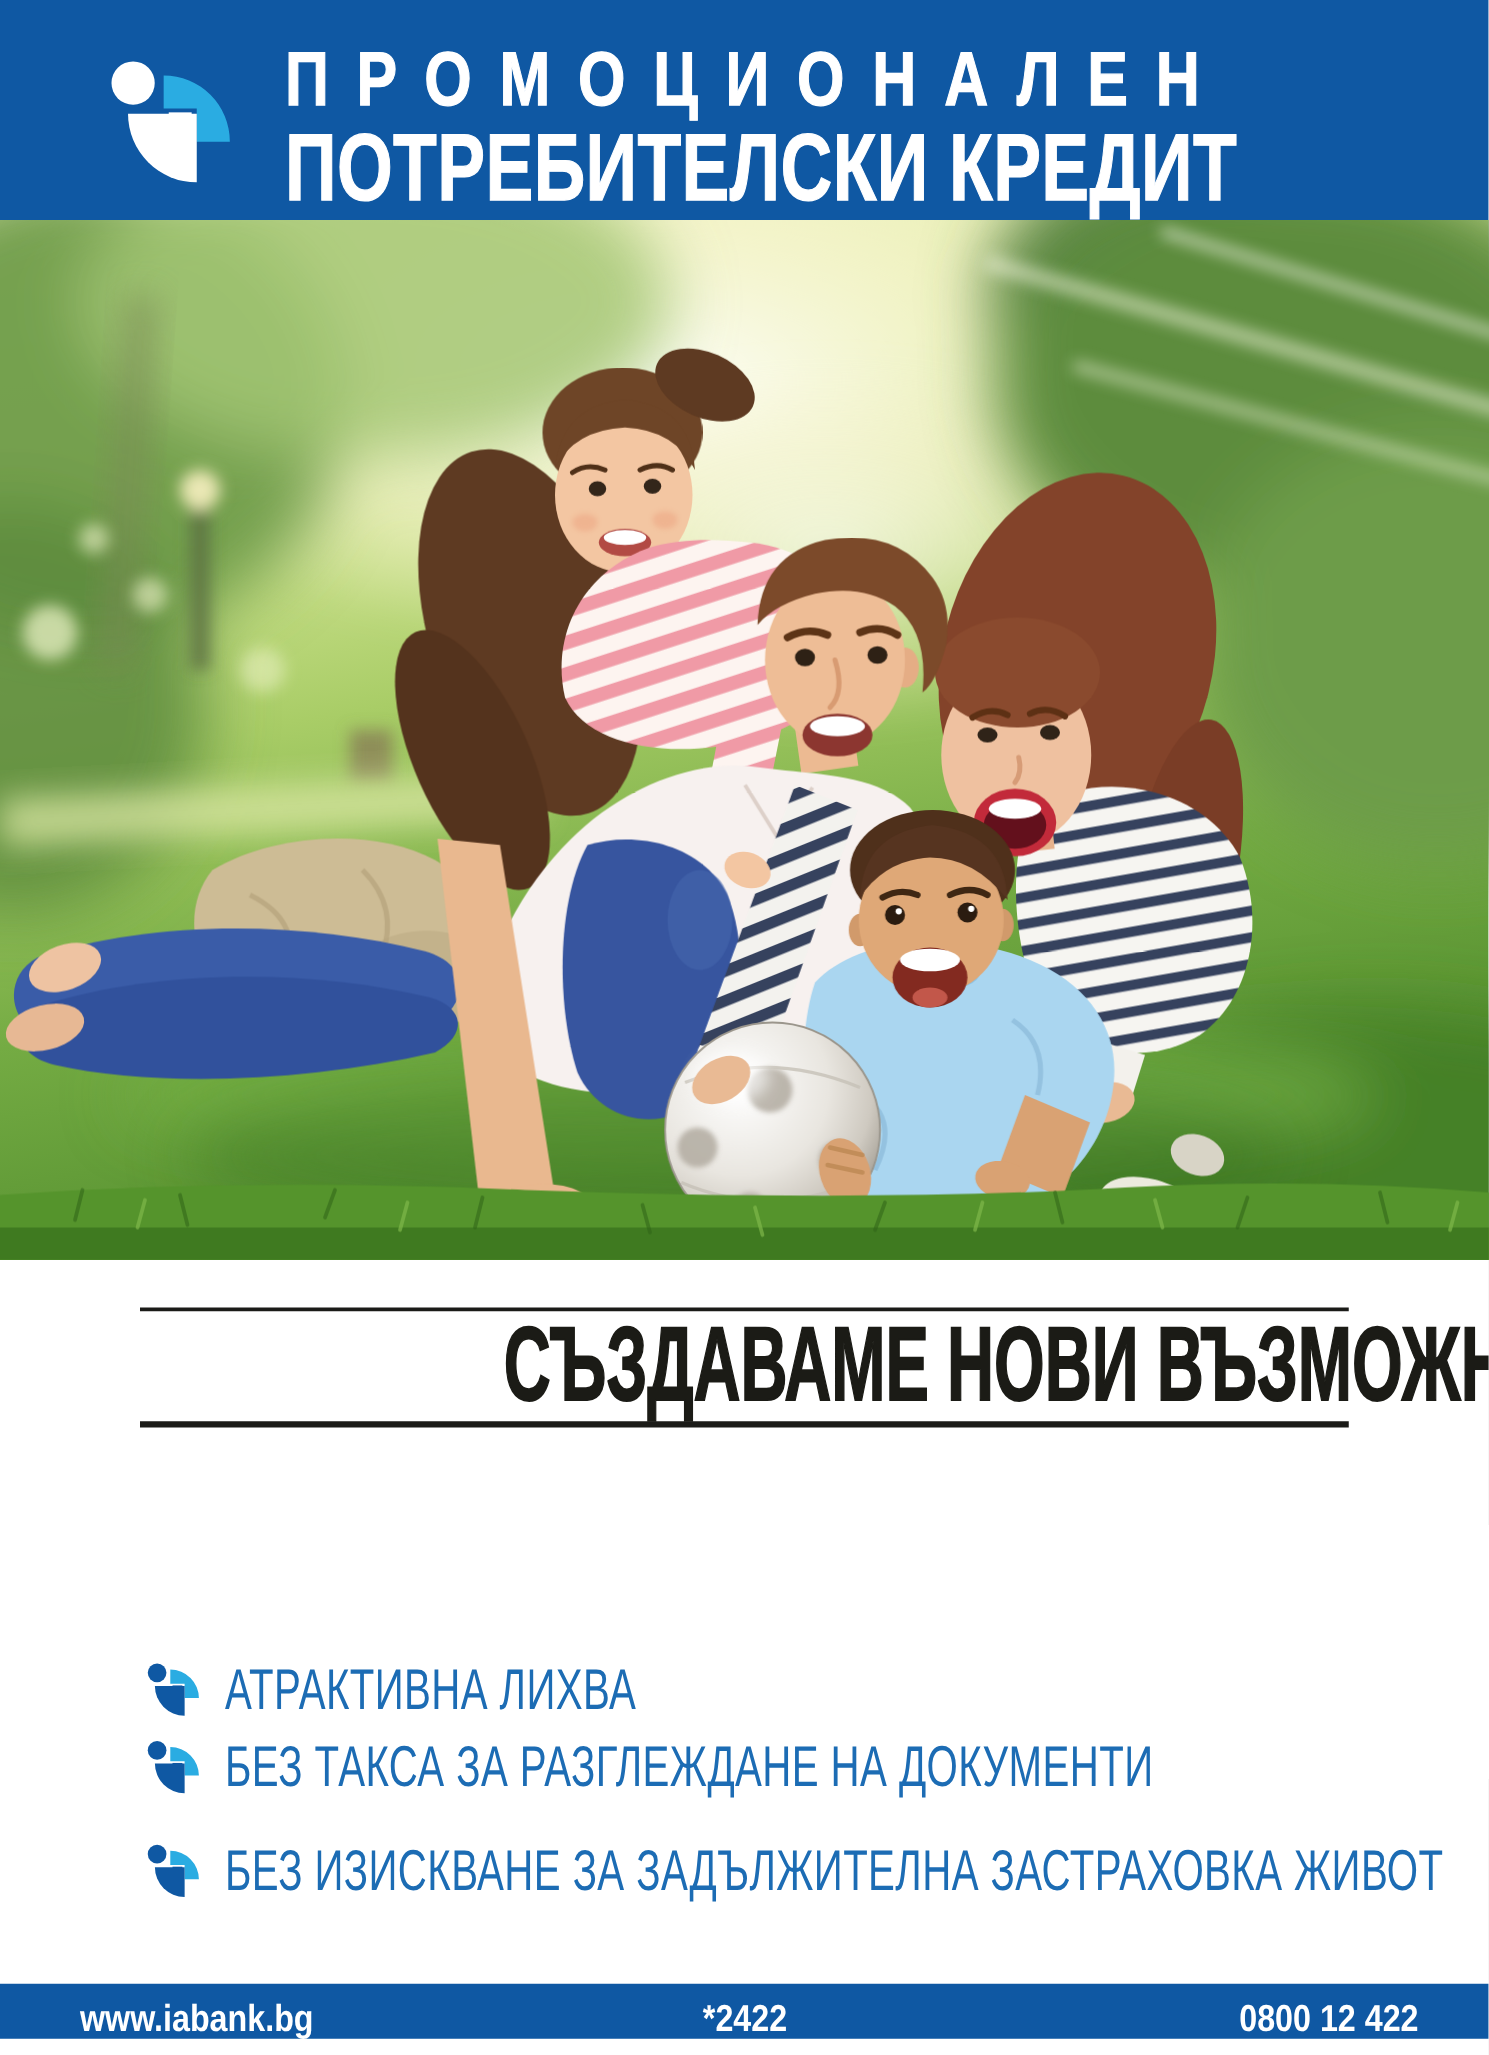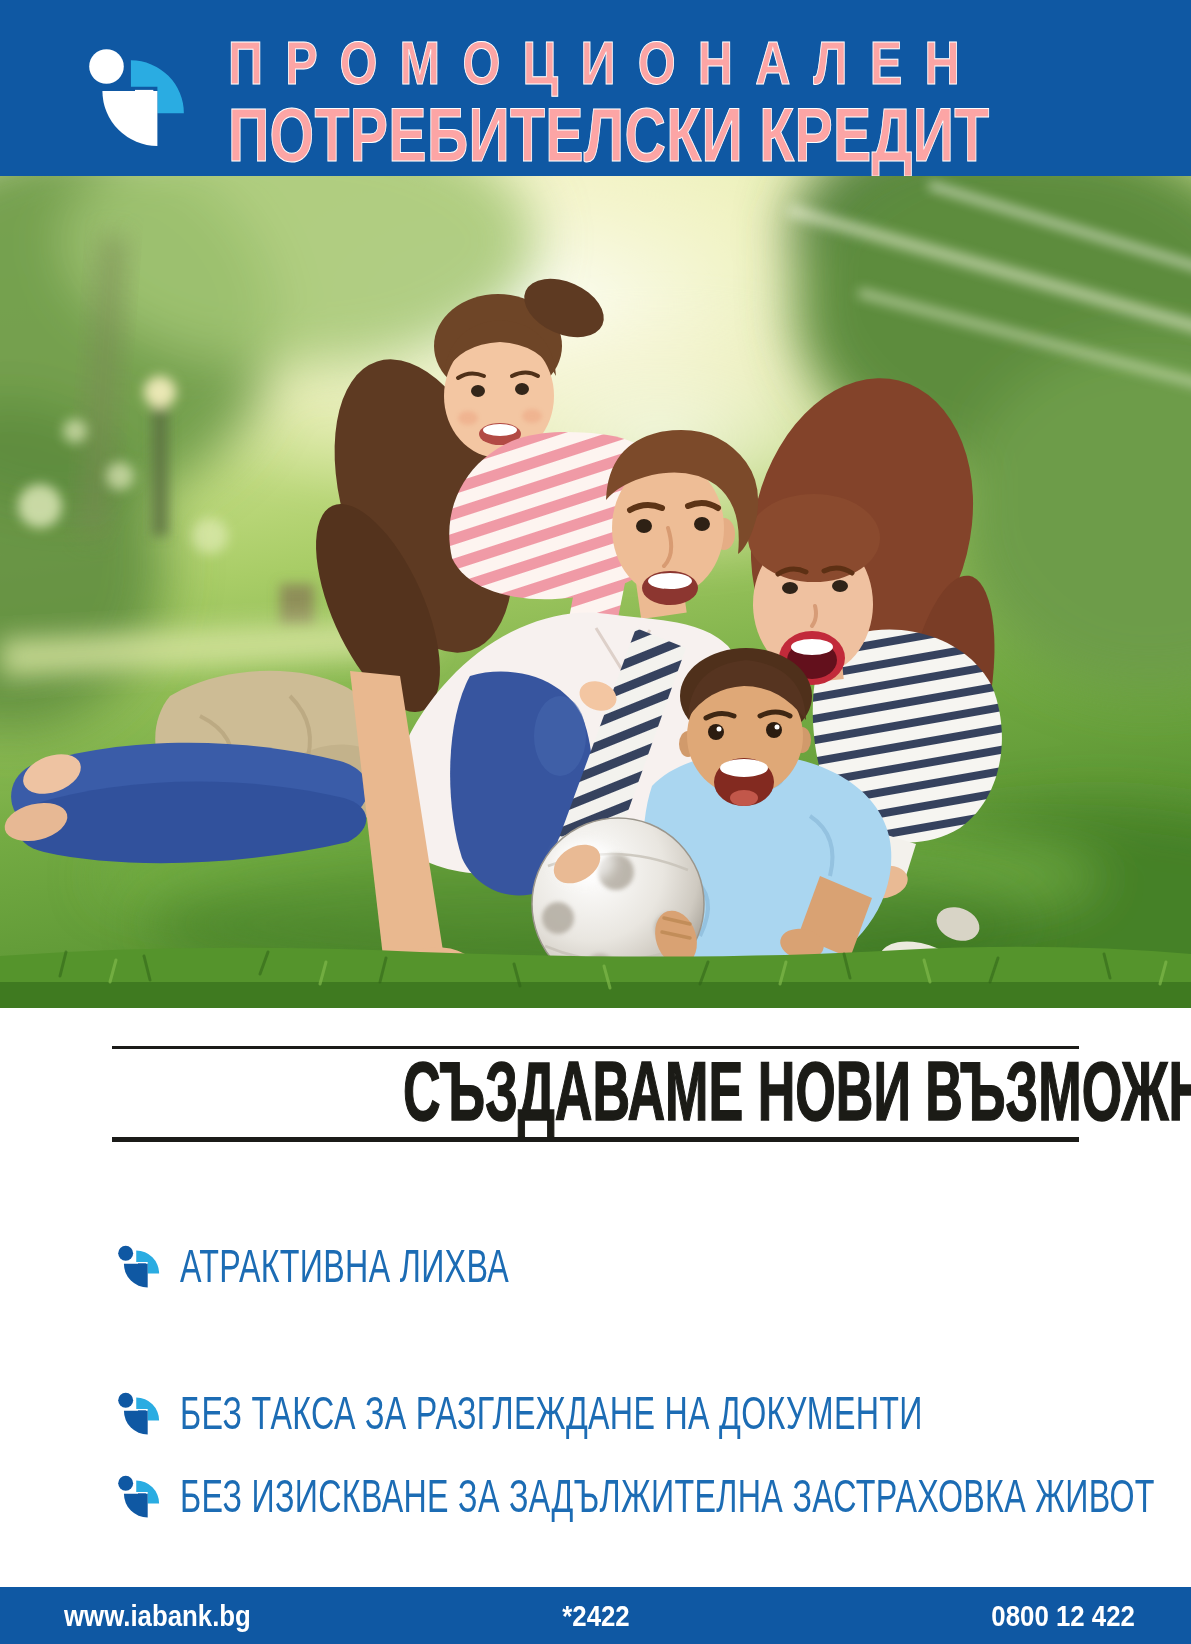--- a/index.html
+++ b/index.html
@@ -9,21 +9,21 @@
   }
   html,body{margin:0;padding:0;background:#e9e9e9;}
   .page{
     position:relative;width:1191px;height:1644px;margin:0 auto;
     background:#ffffff;overflow:hidden;
     font-family:"Liberation Sans","DejaVu Sans",sans-serif;
   }
   
   .header{position:absolute;top:0;left:0;width:1191px;height:176px;background:var(--brand-blue);}
   .header-logo{position:absolute;left:84px;top:40px;width:102px;height:112px;color:#ffffff;}
-  .header-titles{position:absolute;left:228px;top:32px;width:764px;color:#fca5a5;}
+  .header-titles{position:absolute;left:228px;top:32px;width:764px;color:#ffffff;}
   .cx{display:inline-block;white-space:nowrap;}
   .cx-l{transform-origin:0 50%;}
   .cx-c{transform-origin:50% 50%;}
   .ht1{
     font-size:61px;line-height:62px;font-weight:bold;letter-spacing:.455em;
     transform:scaleX(.80);-webkit-text-stroke:1px #fff;
   }
   .ht2{
     font-size:76px;line-height:74px;font-weight:bold;letter-spacing:.005em;
     transform:scaleX(.755);-webkit-text-stroke:1px #fff;margin-top:4px;
@@ -44,30 +44,30 @@
   .headline .line{display:block;}
   .headline .cx{transform:scaleX(.62);}
   
   .subheadline{
     position:absolute;left:112px;top:1234px;width:1079px;
     font-size:48px;line-height:52px;color:#232320;letter-spacing:.012em;
   }
   .subheadline .cx{transform:scaleX(.70);}
   
   .benefit{position:absolute;left:116px;height:56px;display:flex;align-items:center;}
-  .benefit-1{top:1238px;}
+  .benefit-1{top:1323px;}
   .benefit-2{top:1385px;}
   .benefit-3{top:1468px;}
   .benefit-icon{width:44px;height:50px;margin-right:20px;flex:0 0 auto;color:var(--brand-blue);}
   .benefit-label{
     font-size:46px;line-height:50px;color:var(--benefit-blue);letter-spacing:.01em;
   }
   .benefit-label .cx{transform:scaleX(.70);}
   
-  .footer{position:absolute;left:0;top:1587px;width:1191px;height:57px;background:var(--brand-blue);color:#fff;}
+  .footer{position:absolute;left:0;top:1587px;width:1191px;height:44px;background:var(--brand-blue);color:#fff;}
   .footer-item{position:absolute;top:0;height:57px;display:flex;align-items:center;font-weight:bold;font-size:30px;white-space:nowrap;}
   .footer-website{left:64px;transform:scaleX(.86);transform-origin:0 50%;}
   .footer-short{left:50%;transform:translateX(-50%) scaleX(.86);}
   .footer-phone{right:56px;transform:scaleX(.86);transform-origin:100% 50%;}
 </style>
 </head>
 <body>
 
 <svg width="0" height="0" style="position:absolute" aria-hidden="true">
   <symbol id="ib-mark" viewBox="0 0 100 110">

